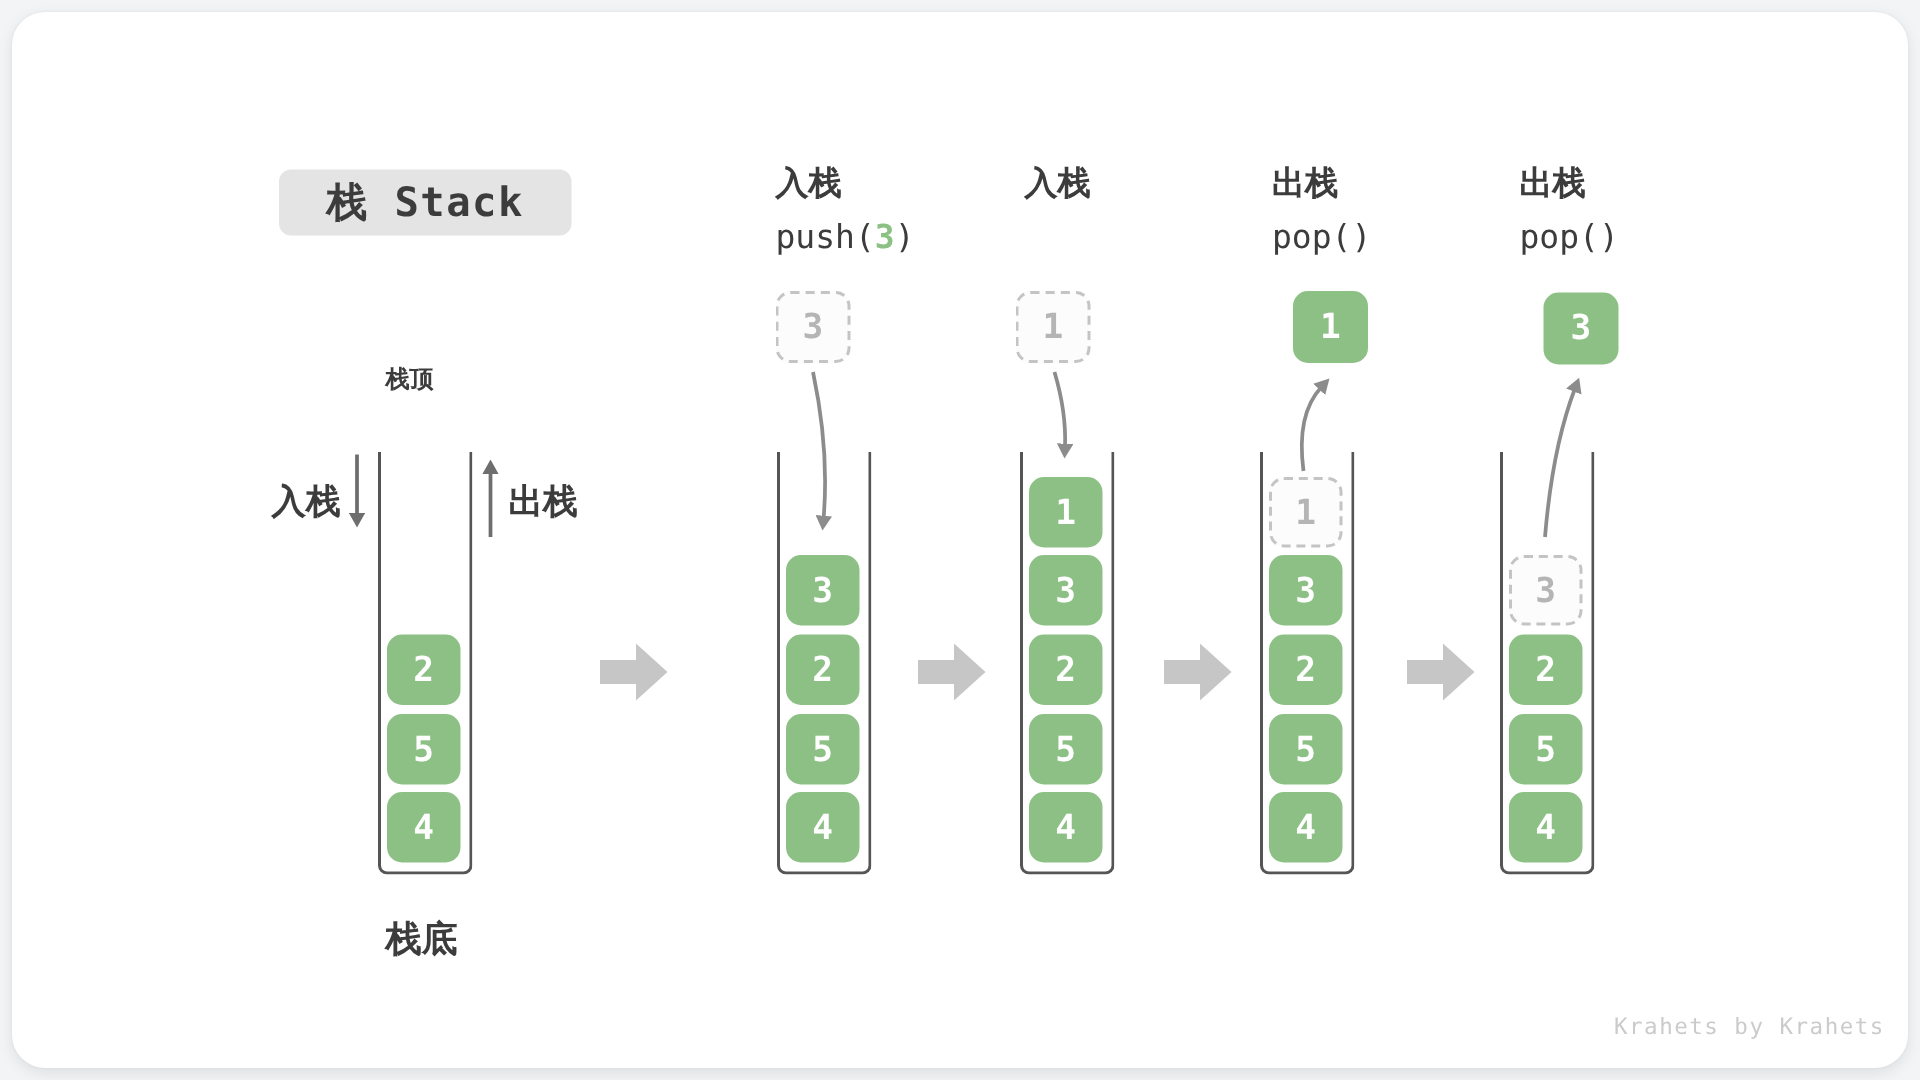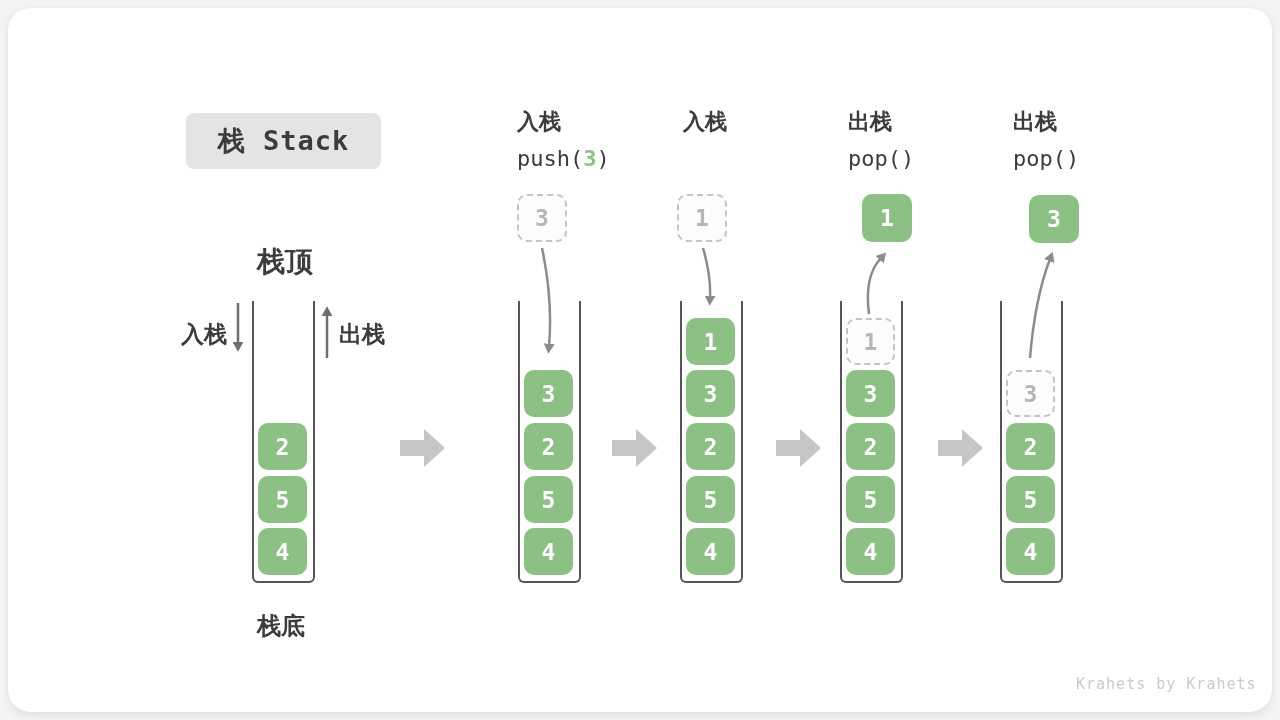--- a/index.html
+++ b/index.html
@@ -7,21 +7,21 @@
     --curve-arrow:#8C8C8C; --thin-arrow:#6E6E6E; --block-arrow:#C6C6C6; --title-bg:#E4E4E4;
     --tube-border:#555555; --watermark:#CBCBCB; --card-bg:#FFFFFF; --page-bg:#F3F4F5;
   }
   html,body{margin:0;padding:0;}
   body{width:1280px;height:720px;overflow:hidden;background:var(--page-bg);
        font-family:"DejaVu Sans","Liberation Sans",sans-serif;}
   .canvas{position:relative;width:1280px;height:720px;}
   .card{position:absolute;left:8px;top:8px;right:8px;bottom:8px;background:var(--card-bg);
         border-radius:22px;box-shadow:0 3px 10px rgba(0,0,0,.09),0 0 2px rgba(0,0,0,.05);}
   .abs{position:absolute;}
-  .title-box{left:186px;top:113px;width:195px;height:56px;background:var(--title-bg);
+  .title-box{left:186px;top:113px;width:195px;height:44px;background:var(--title-bg);
              border-radius:8px;display:flex;align-items:center;justify-content:center;
              font:bold 27px "DejaVu Sans Mono","Liberation Mono",monospace;color:var(--text-dark);
              letter-spacing:1px;}
   .cn-label{font-weight:bold;color:var(--text-dark);font-size:23px;white-space:nowrap;}
   .op{top:107px;width:170px;}
   .op-zh{font-weight:bold;font-size:22px;color:var(--text-dark);margin-bottom:9px;}
   .op-code{font:22px "DejaVu Sans Mono","Liberation Mono",monospace;color:var(--text-dark);}
   .op-arg{color:var(--green);font-weight:bold;}
   .tube{top:301px;width:63px;height:282px;box-sizing:border-box;background:#fff;
         border-left:2px solid var(--tube-border);border-right:2px solid var(--tube-border);
@@ -57,21 +57,21 @@
   </div>
   <div class="abs op" style="left:848px;">
     <div class="op-zh">出栈</div>
     <div class="op-code"><span>pop(</span><span class="op-arg"></span><span>)</span></div>
   </div>
   <div class="abs op" style="left:1013px;">
     <div class="op-zh">出栈</div>
     <div class="op-code"><span>pop(</span><span class="op-arg"></span><span>)</span></div>
   </div>
 
-  <div class="abs cn-label" style="left:257px;top:243px;font-size:28px;">栈顶</div>
+  <div class="abs cn-label" style="left:257px;top:243px;font-size:16px;">栈顶</div>
   <div class="abs cn-label" style="left:257px;top:610px;font-size:24px;">栈底</div>
   <div class="abs cn-label" style="left:181px;top:319px;">入栈</div>
   <div class="abs cn-label" style="left:339px;top:319px;">出栈</div>
 
   <div class="abs tube" style="left:252px;"></div>
   <div class="abs tube" style="left:518px;"></div>
   <div class="abs tube" style="left:680px;"></div>
   <div class="abs tube" style="left:840px;"></div>
   <div class="abs tube" style="left:1000px;"></div>
 

